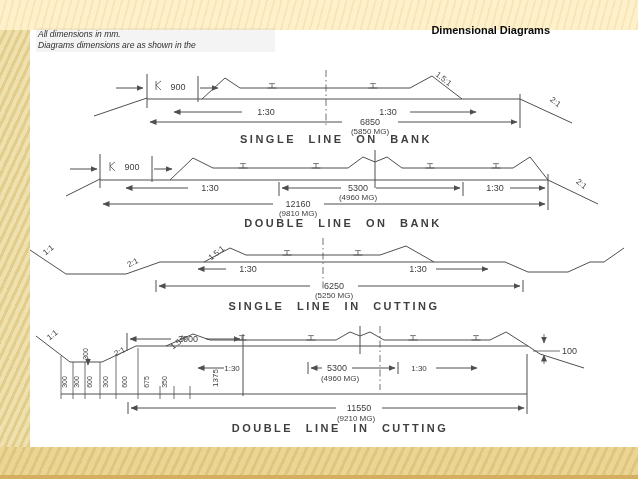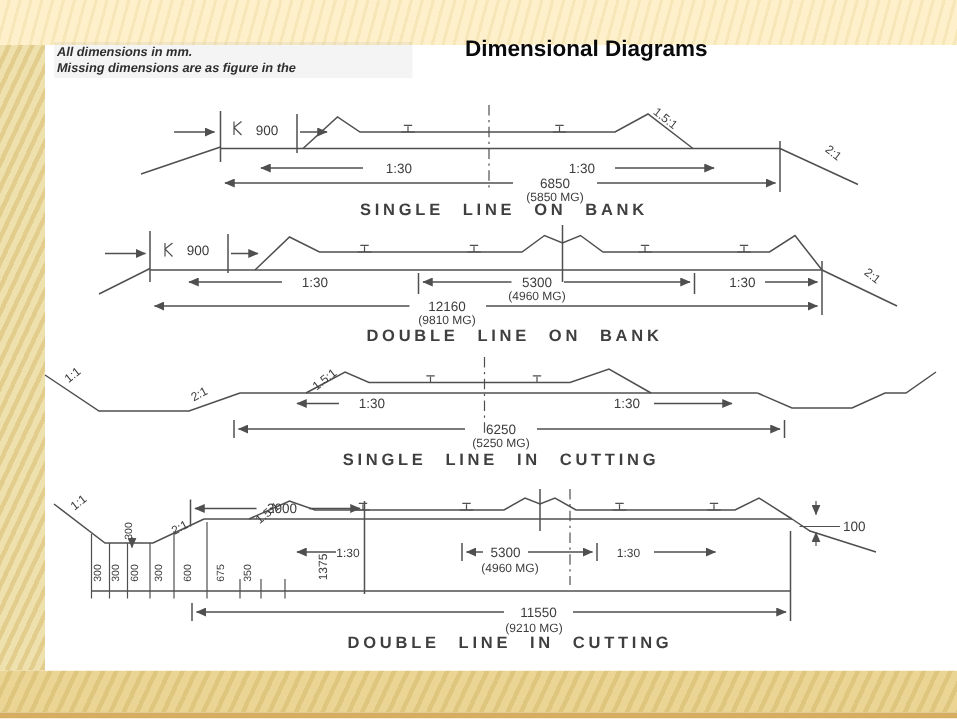--- a/index.html
+++ b/index.html
@@ -9,24 +9,24 @@
   
   .band-top{position:absolute;left:0;top:0;width:638px;height:30px;
     background:repeating-linear-gradient(105deg,#fdf0cb 0 5px,#f7e7b8 5px 7px);}
   .band-left{position:absolute;left:0;top:30px;width:30px;height:417px;
     background:repeating-linear-gradient(115deg,#efe1ad 0 4px,#e2cd8d 4px 7px);}
   .band-bottom{position:absolute;left:0;top:447px;width:638px;height:32px;
     background:repeating-linear-gradient(115deg,#ead595 0 5px,#dfc67f 5px 8px);
     border-bottom:4px solid #d5ae62;box-sizing:border-box;}
   .slide{position:absolute;left:30px;top:30px;width:608px;height:417px;background:#ffffff;}
 
-  .page-title{position:absolute;left:280px;top:-6px;width:240px;text-align:left;
-    font-size:15px;font-weight:bold;color:#0a0a0a;}
+  .page-title{position:absolute;left:280px;top:-6px;width:240px;text-align:right;
+    font-size:11px;font-weight:bold;color:#0a0a0a;}
   .note{position:absolute;left:6px;top:-2px;width:235px;background:rgba(120,120,120,0.08);
-    font-size:8.5px;font-style:italic;font-weight:bold;color:#2e2e2e;line-height:1.3;padding:1px 2px;}
+    font-size:8.5px;font-style:italic;font-weight:normal;color:#2e2e2e;line-height:1.3;padding:1px 2px;}
 
   svg.diagram{position:absolute;overflow:visible;}
   .ln{stroke:#4f4f4f;stroke-width:1;fill:none;}
   .thin{stroke-width:0.8;}
   .cl{stroke-dasharray:7 3 1.5 3;stroke-width:0.8;}
   svg text{font-family:"Liberation Sans",sans-serif;fill:#3d3d3d;}
   .dim{font-size:9px;}
   .dimS{font-size:8px;}
   .rot{font-size:8px;}
   .tiny{font-size:7px;}
@@ -39,21 +39,21 @@
   <div class="band-top"></div>
   <div class="band-left"></div>
   <div class="band-bottom"></div>
 
   <div class="slide">
 
     <div class="page-title">Dimensional Diagrams</div>
 
     <div class="note">
       <div>All dimensions in mm.</div>
-      <div>Missing dimensions are as figure in the</div>
+      <div>Diagrams dimensions are as shown in the</div>
     </div>
 
     <svg class="diagram" style="left:50px;top:36px;" width="510" height="78" viewBox="0 0 510 78">
       <defs>
         <marker id="a1" markerWidth="7" markerHeight="6" refX="6.5" refY="3" orient="auto" markerUnits="userSpaceOnUse">
           <path d="M0,0 L7,3 L0,6 Z" fill="#4f4f4f"></path>
         </marker>
       </defs>
       <g>
         <path class="ln" d="M14,50 L67,32"></path>

